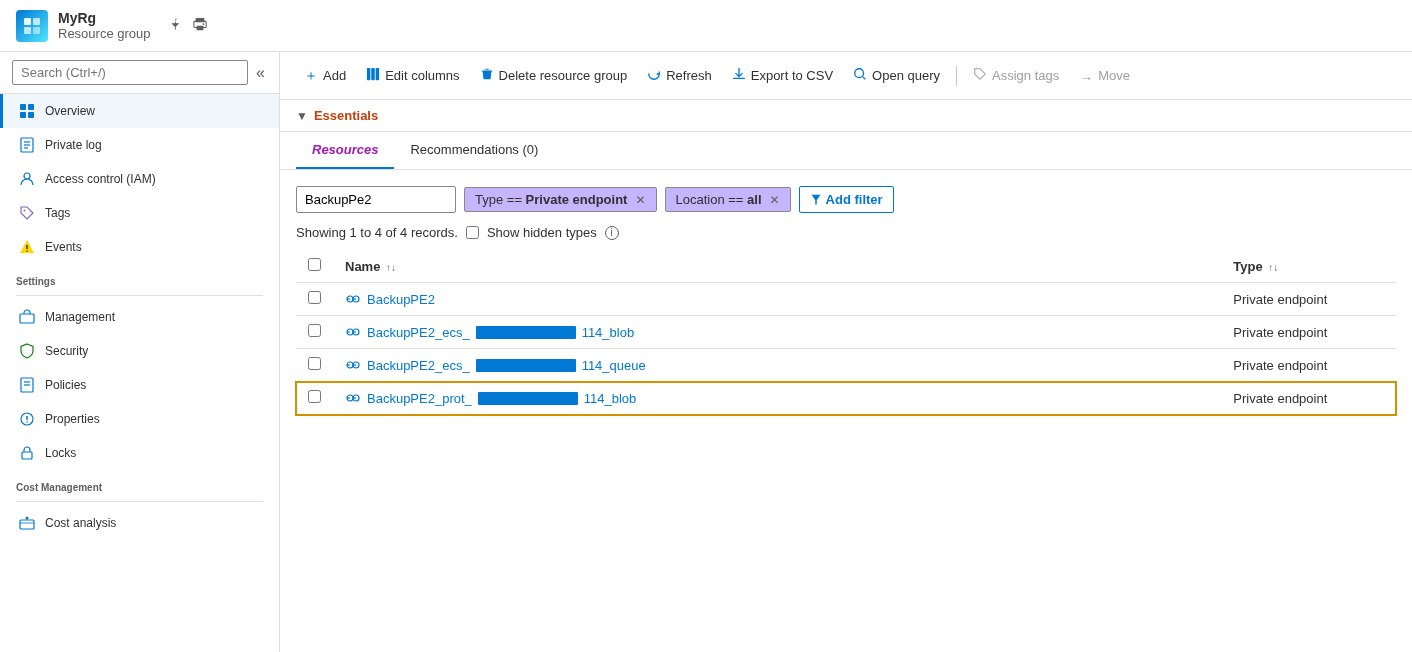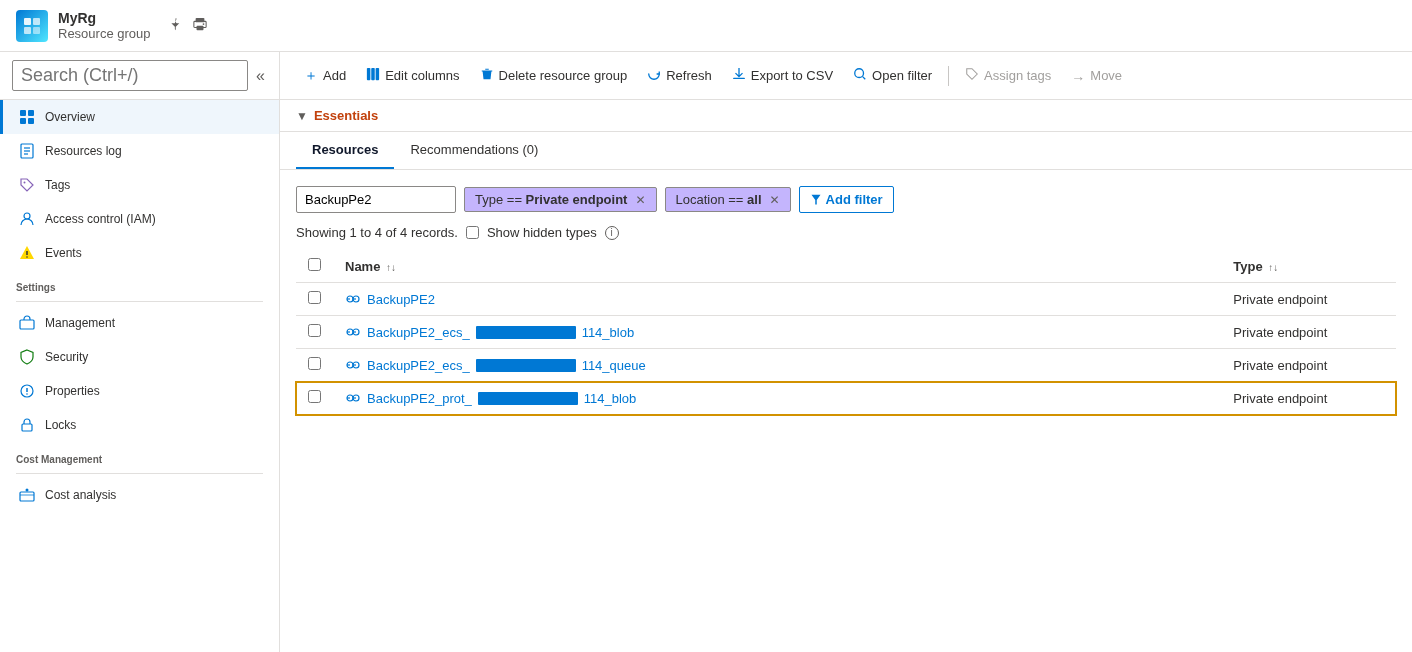--- a/index.html
+++ b/index.html
@@ -49,21 +49,21 @@
       padding: 8px 12px;
       border-bottom: 1px solid #e1dfdd;
       display: flex;
       align-items: center;
       gap: 6px;
     }
     .sidebar-search input {
       border: 1px solid #8a8886;
       border-radius: 2px;
       padding: 4px 8px;
-      font-size: 18px;
+      font-size: 13px;
       width: 100%;
       color: #605e5c;
       outline: none;
     }
     .collapse-btn {
       background: none;
       border: none;
       cursor: pointer;
       color: #605e5c;
       font-size: 16px;
@@ -149,23 +149,24 @@
     }
     .tab {
       padding: 10px 16px;
       cursor: pointer;
       font-size: 13px;
       color: #323130;
       border-bottom: 2px solid transparent;
       white-space: nowrap;
     }
     .tab.active {
-      color: #0f172a;
+      color: #a21caf;
       border-bottom-color: #0078d4;
       font-weight: 600;
+      font-style: italic;
     }
 
     
     .resources-content { flex: 1; padding: 16px; overflow-y: auto; }
 
     
     .filter-row {
       display: flex;
       align-items: center;
       gap: 8px;
@@ -343,41 +344,41 @@
 
         <div class="sidebar-item">
           <span class="sidebar-item-icon">
             <svg width="16" height="16" viewBox="0 0 16 16" fill="none">
                 <rect x="2" y="1" width="12" height="14" rx="1" stroke="#0078d4" stroke-width="1.2"></rect>
                 <line x1="5" y1="5" x2="11" y2="5" stroke="#0078d4" stroke-width="1.2"></line>
                 <line x1="5" y1="8" x2="11" y2="8" stroke="#0078d4" stroke-width="1.2"></line>
                 <line x1="5" y1="11" x2="9" y2="11" stroke="#0078d4" stroke-width="1.2"></line>
               </svg>
           </span>
-          <span class="sidebar-item-label">Resources log</span>
+          <span class="sidebar-item-label">Private log</span>
+        </div>
+
+        <div class="sidebar-item">
+          <span class="sidebar-item-icon">
+            <svg width="16" height="16" viewBox="0 0 16 16" fill="none">
+                <circle cx="8" cy="5" r="3" stroke="#0078d4" stroke-width="1.2"></circle>
+                <path d="M2 14c0-3.31 2.69-6 6-6s6 2.69 6 6" stroke="#0078d4" stroke-width="1.2"></path>
+              </svg>
+          </span>
+          <span class="sidebar-item-label">Access control (IAM)</span>
         </div>
 
         <div class="sidebar-item">
           <span class="sidebar-item-icon">
             <svg width="16" height="16" viewBox="0 0 16 16" fill="none">
                 <path d="M2 2h6l6 6-6 6-6-6V2z" stroke="#8764b8" stroke-width="1.2"></path>
                 <circle cx="5.5" cy="5.5" r="1" fill="#8764b8"></circle>
               </svg>
           </span>
           <span class="sidebar-item-label">Tags</span>
-        </div>
-
-        <div class="sidebar-item">
-          <span class="sidebar-item-icon">
-            <svg width="16" height="16" viewBox="0 0 16 16" fill="none">
-                <circle cx="8" cy="5" r="3" stroke="#0078d4" stroke-width="1.2"></circle>
-                <path d="M2 14c0-3.31 2.69-6 6-6s6 2.69 6 6" stroke="#0078d4" stroke-width="1.2"></path>
-              </svg>
-          </span>
-          <span class="sidebar-item-label">Access control (IAM)</span>
         </div>
 
         <div class="sidebar-item">
           <span class="sidebar-item-icon">
             <svg width="16" height="16" viewBox="0 0 16 16" fill="none">
                 <polygon points="8,1 15,14 1,14" fill="#ffd700"></polygon>
                 <line x1="8" y1="6" x2="8" y2="10" stroke="#323130" stroke-width="1.5"></line>
                 <circle cx="8" cy="12" r="0.8" fill="#323130"></circle>
               </svg>
           </span>
@@ -399,20 +400,30 @@
 
         <div class="sidebar-item">
           <span class="sidebar-item-icon">
             <svg width="16" height="16" viewBox="0 0 16 16" fill="none">
                 <path d="M8 1l6 2.5V8c0 3-2.5 5.5-6 7-3.5-1.5-6-4-6-7V3.5L8 1z" stroke="#107c10" stroke-width="1.2" fill="none"></path>
               </svg>
           </span>
           <span class="sidebar-item-label">Security</span>
         </div>
 
+        <div class="sidebar-item">
+          <span class="sidebar-item-icon">
+            <svg width="16" height="16" viewBox="0 0 16 16" fill="none">
+                <rect x="2" y="1" width="12" height="14" rx="1" stroke="#0078d4" stroke-width="1.2"></rect>
+                <line x1="5" y1="5" x2="11" y2="5" stroke="#0078d4" stroke-width="1.2"></line>
+                <line x1="5" y1="8" x2="11" y2="8" stroke="#0078d4" stroke-width="1.2"></line>
+              </svg>
+          </span>
+          <span class="sidebar-item-label">Policies</span>
+        </div>
 
         <div class="sidebar-item">
           <span class="sidebar-item-icon">
             <svg width="16" height="16" viewBox="0 0 16 16" fill="none">
                 <circle cx="8" cy="8" r="6" stroke="#0078d4" stroke-width="1.2"></circle>
                 <line x1="8" y1="5" x2="8" y2="9" stroke="#0078d4" stroke-width="1.5"></line>
                 <circle cx="8" cy="11" r="0.8" fill="#0078d4"></circle>
               </svg>
           </span>
           <span class="sidebar-item-label">Properties</span>
@@ -492,21 +503,21 @@
           <span>Export to CSV</span>
         </button>
 
         <button class="toolbar-btn">
           <span class="btn-icon">
             <svg width="14" height="14" viewBox="0 0 16 16" fill="none" stroke="#0078d4" stroke-width="1.5">
                 <circle cx="7" cy="7" r="5"></circle>
                 <path d="M11 11l3 3"></path>
               </svg>
           </span>
-          <span>Open filter</span>
+          <span>Open query</span>
         </button>
 
         <div class="toolbar-divider"></div>
 
         <button class="toolbar-btn disabled">
           <span class="btn-icon">
             <svg width="14" height="14" viewBox="0 0 16 16" fill="none" stroke="#a19f9d" stroke-width="1.2">
                 <path d="M2 2h6l6 6-6 6-6-6V2z"></path>
               </svg>
           </span>

